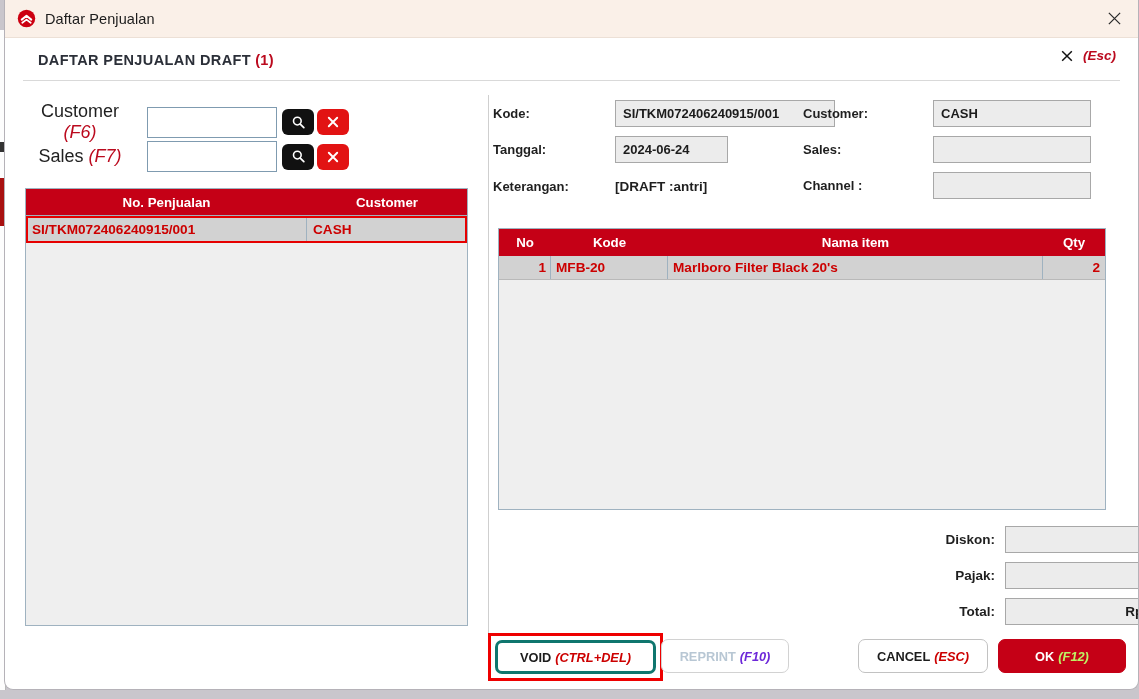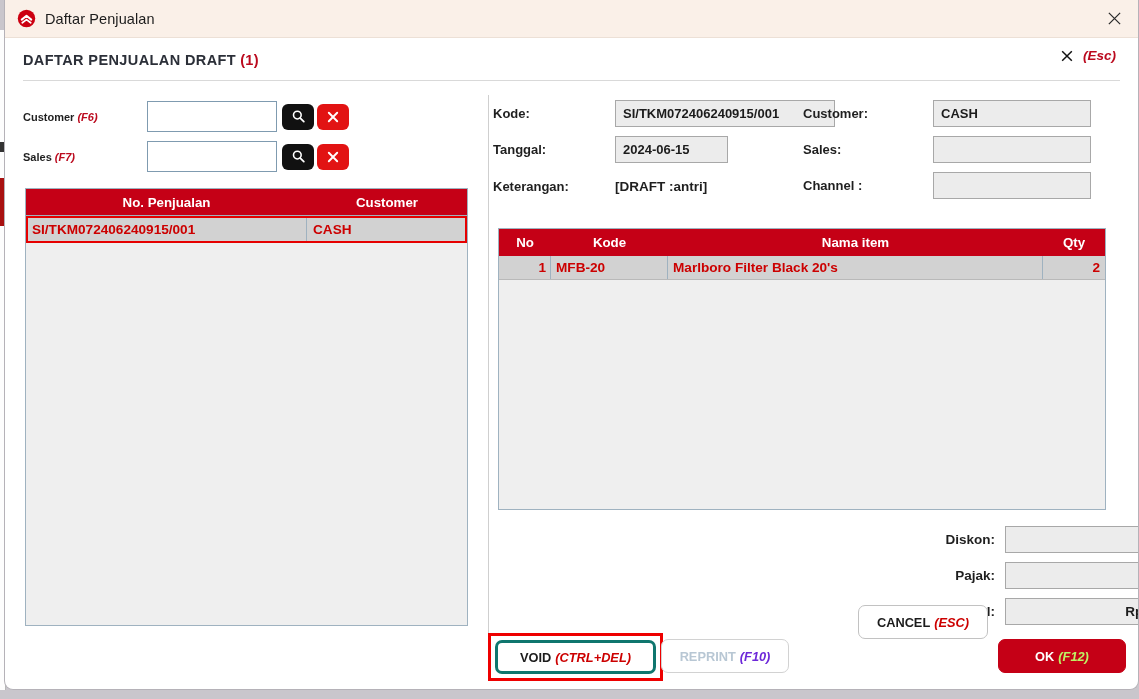--- a/index.html
+++ b/index.html
@@ -59,21 +59,21 @@
     cursor: pointer;
   }
   #win-close svg { width: 15px; height: 15px; }
 
   
   #dialog-head {
     position: relative;
     height: 44px;
   }
   #dialog-title {
-    position: absolute; left: 18px; top: 14px;
+    position: absolute; left: 33px; top: 14px;
     font-size: 14.5px; font-weight: bold; color: #2b2f38;
     letter-spacing: 0.4px;
   }
   #dialog-count { color: #bb0a1e; margin-left: 4px; }
   #esc-group {
     position: absolute; right: 22px; top: 10px;
     display: flex; align-items: center; gap: 9px;
     cursor: pointer;
   }
   #esc-x svg { width: 14px; height: 14px; display:block; }
@@ -88,22 +88,22 @@
     position: absolute; left: 0; top: 83px;
     width: 483px; height: 607px;
   }
   .filter-row {
     position: absolute;
     display: flex; align-items: center;
   }
   #filter-customer { left: 18px; top: 18px; }
   #filter-sales    { left: 18px; top: 58px; }
   .filter-label {
-    width: 124px; text-align: left;
-    font-size: 11px; font-weight: bold; color: #1f1f1f;
+    width: 124px; text-align: center;
+    font-size: 18px; font-weight: normal; color: #1f1f1f;
     padding-right: 10px;
   }
   .filter-label .fkey { color: #bb0a1e; font-style: italic; }
   .filter-input {
     width: 130px; height: 31px;
     border: 1px solid #7f9bb0;
     background: #fff;
     font-family: "Liberation Sans", sans-serif;
     font-size: 13px;
     padding: 0 6px;
@@ -277,21 +277,21 @@
     background: #fff; border: 3px solid #0f766e; color: #1c1c1c;
   }
   #btn-void .fk { color: #cc0000; }
   #btn-reprint {
     position: absolute; left: 656px; top: 639px;
     width: 128px; height: 34px;
     background: #fff; border: 1px solid #d2d2d2; color: #b8c7d4;
   }
   #btn-reprint .fk { color: #6d28d9; }
   #btn-cancel {
-    position: absolute; left: 853px; top: 605px;
+    position: absolute; left: 853px; top: 639px;
     width: 130px; height: 34px;
     background: #fff; border: 1px solid #c2c2c2; color: #1c1c1c;
   }
   #btn-cancel .fk { color: #cc0000; }
   #btn-ok {
     position: absolute; left: 993px; top: 639px;
     width: 128px; height: 34px;
     background: #c50016; border: 1px solid #c50016; color: #ffffff;
   }
   #btn-ok .fk { color: #bef264; }
@@ -396,21 +396,21 @@
 
   <div id="right-panel">
 
     <div class="det-row" id="r-kode">
       <div class="det-label">Kode:</div>
       <div class="det-box">SI/TKM072406240915/001</div>
     </div>
 
     <div class="det-row" id="r-tanggal">
       <div class="det-label">Tanggal:</div>
-      <div class="det-box">2024-06-15</div>
+      <div class="det-box">2024-06-24</div>
     </div>
 
     <div class="det-row" id="r-ket">
       <div class="det-label">Keterangan:</div>
       <div class="det-plain">[DRAFT :antri]</div>
     </div>
 
     <div class="det-row" id="r-customer">
       <div class="det-label">Customer:</div>
       <div class="det-box">CASH</div>

